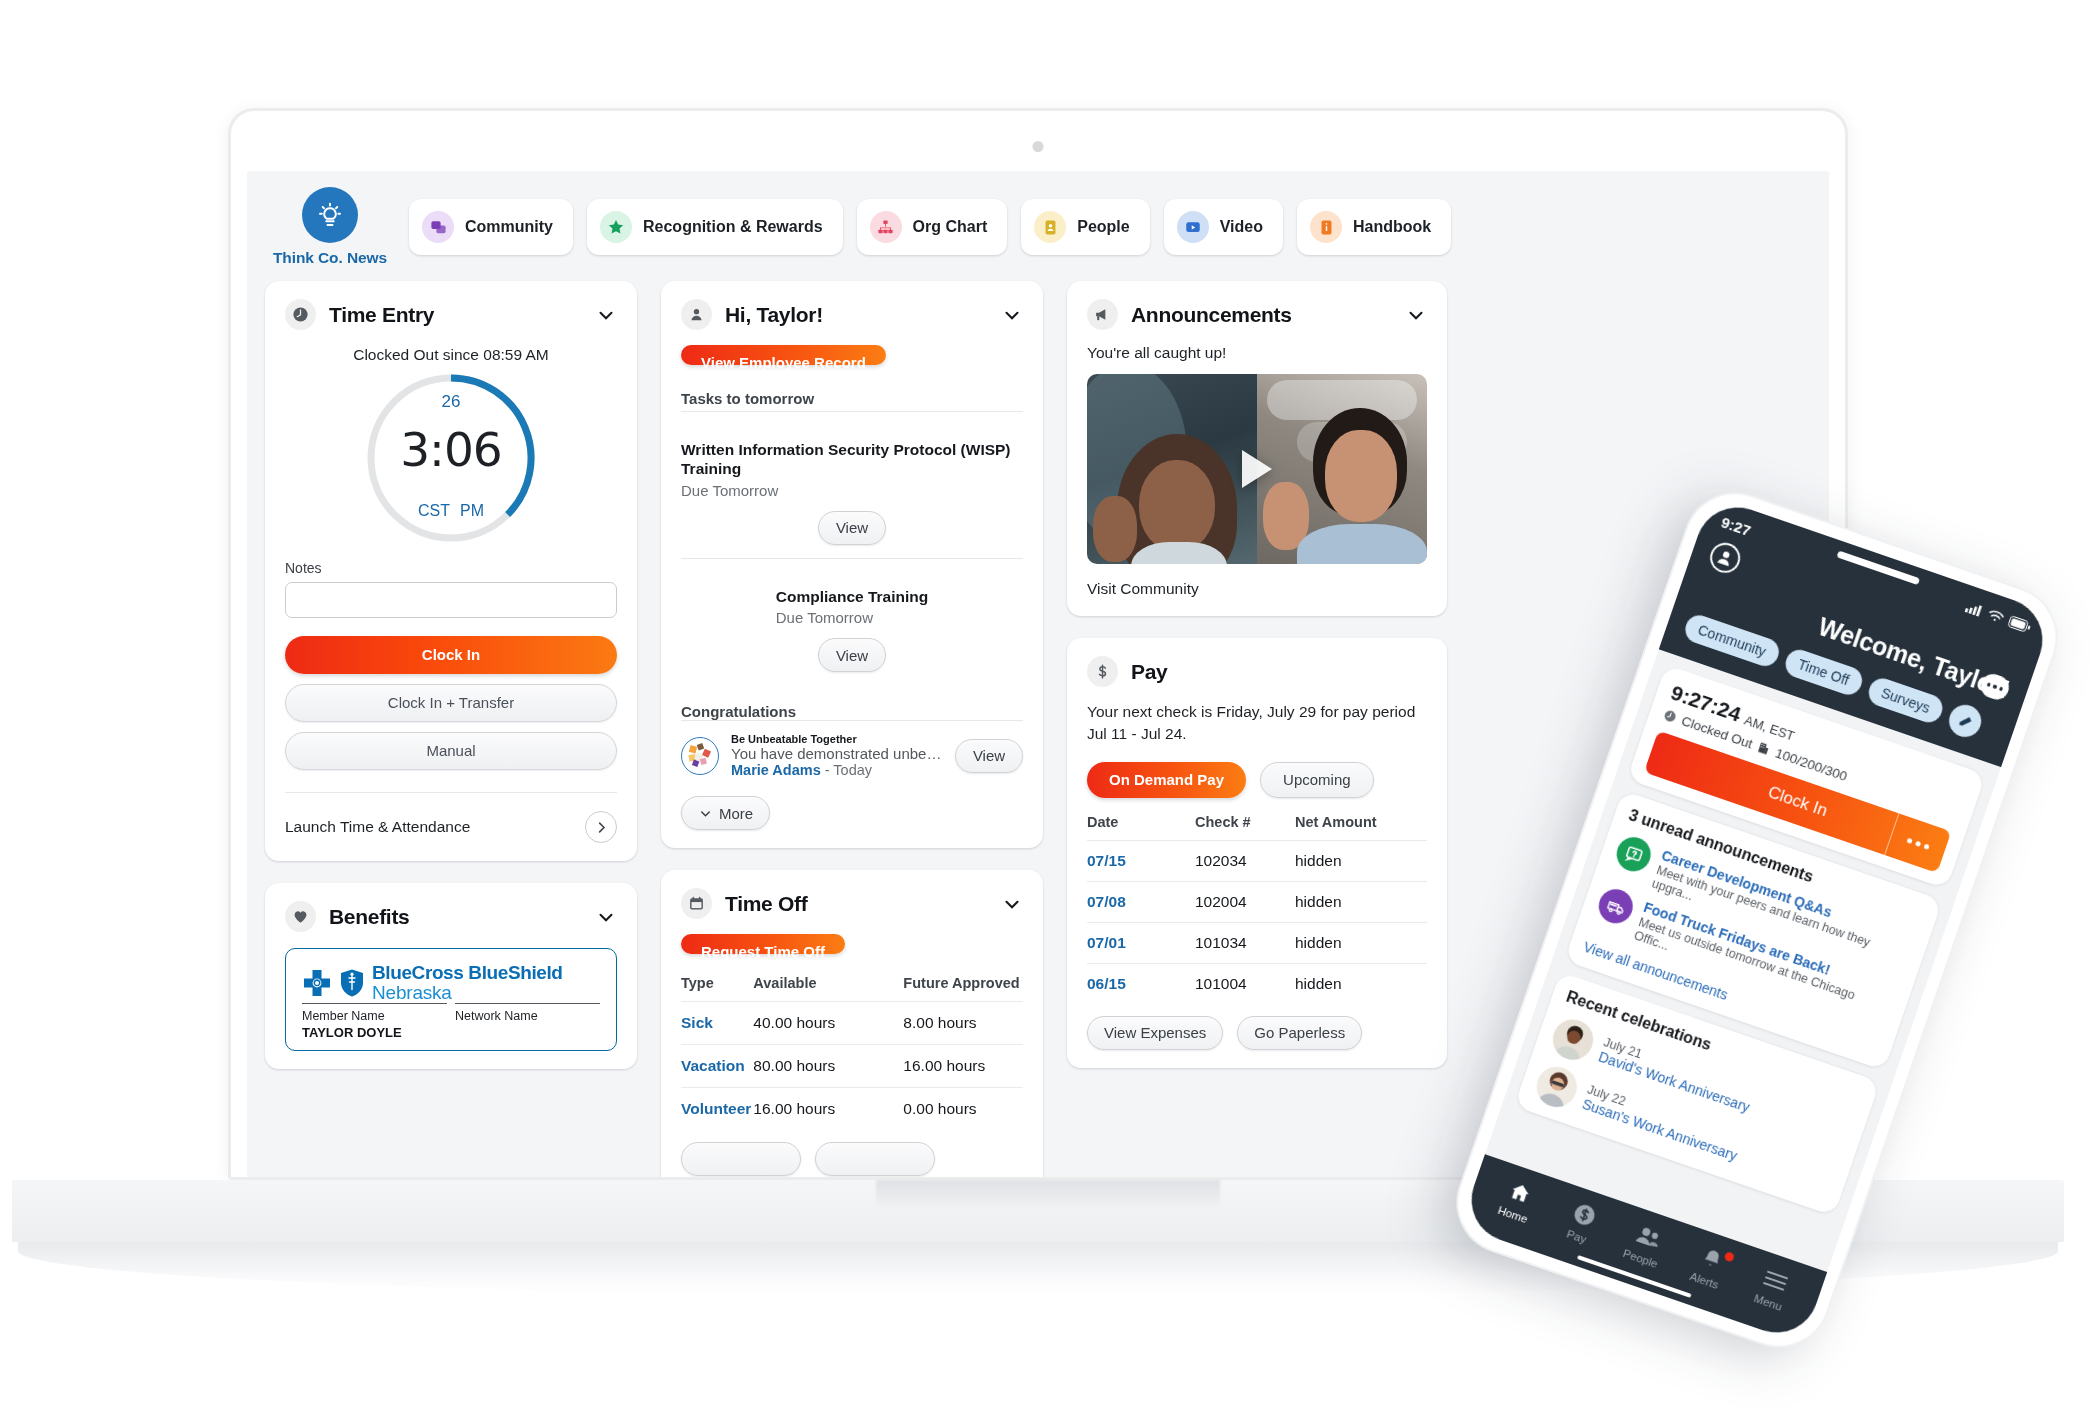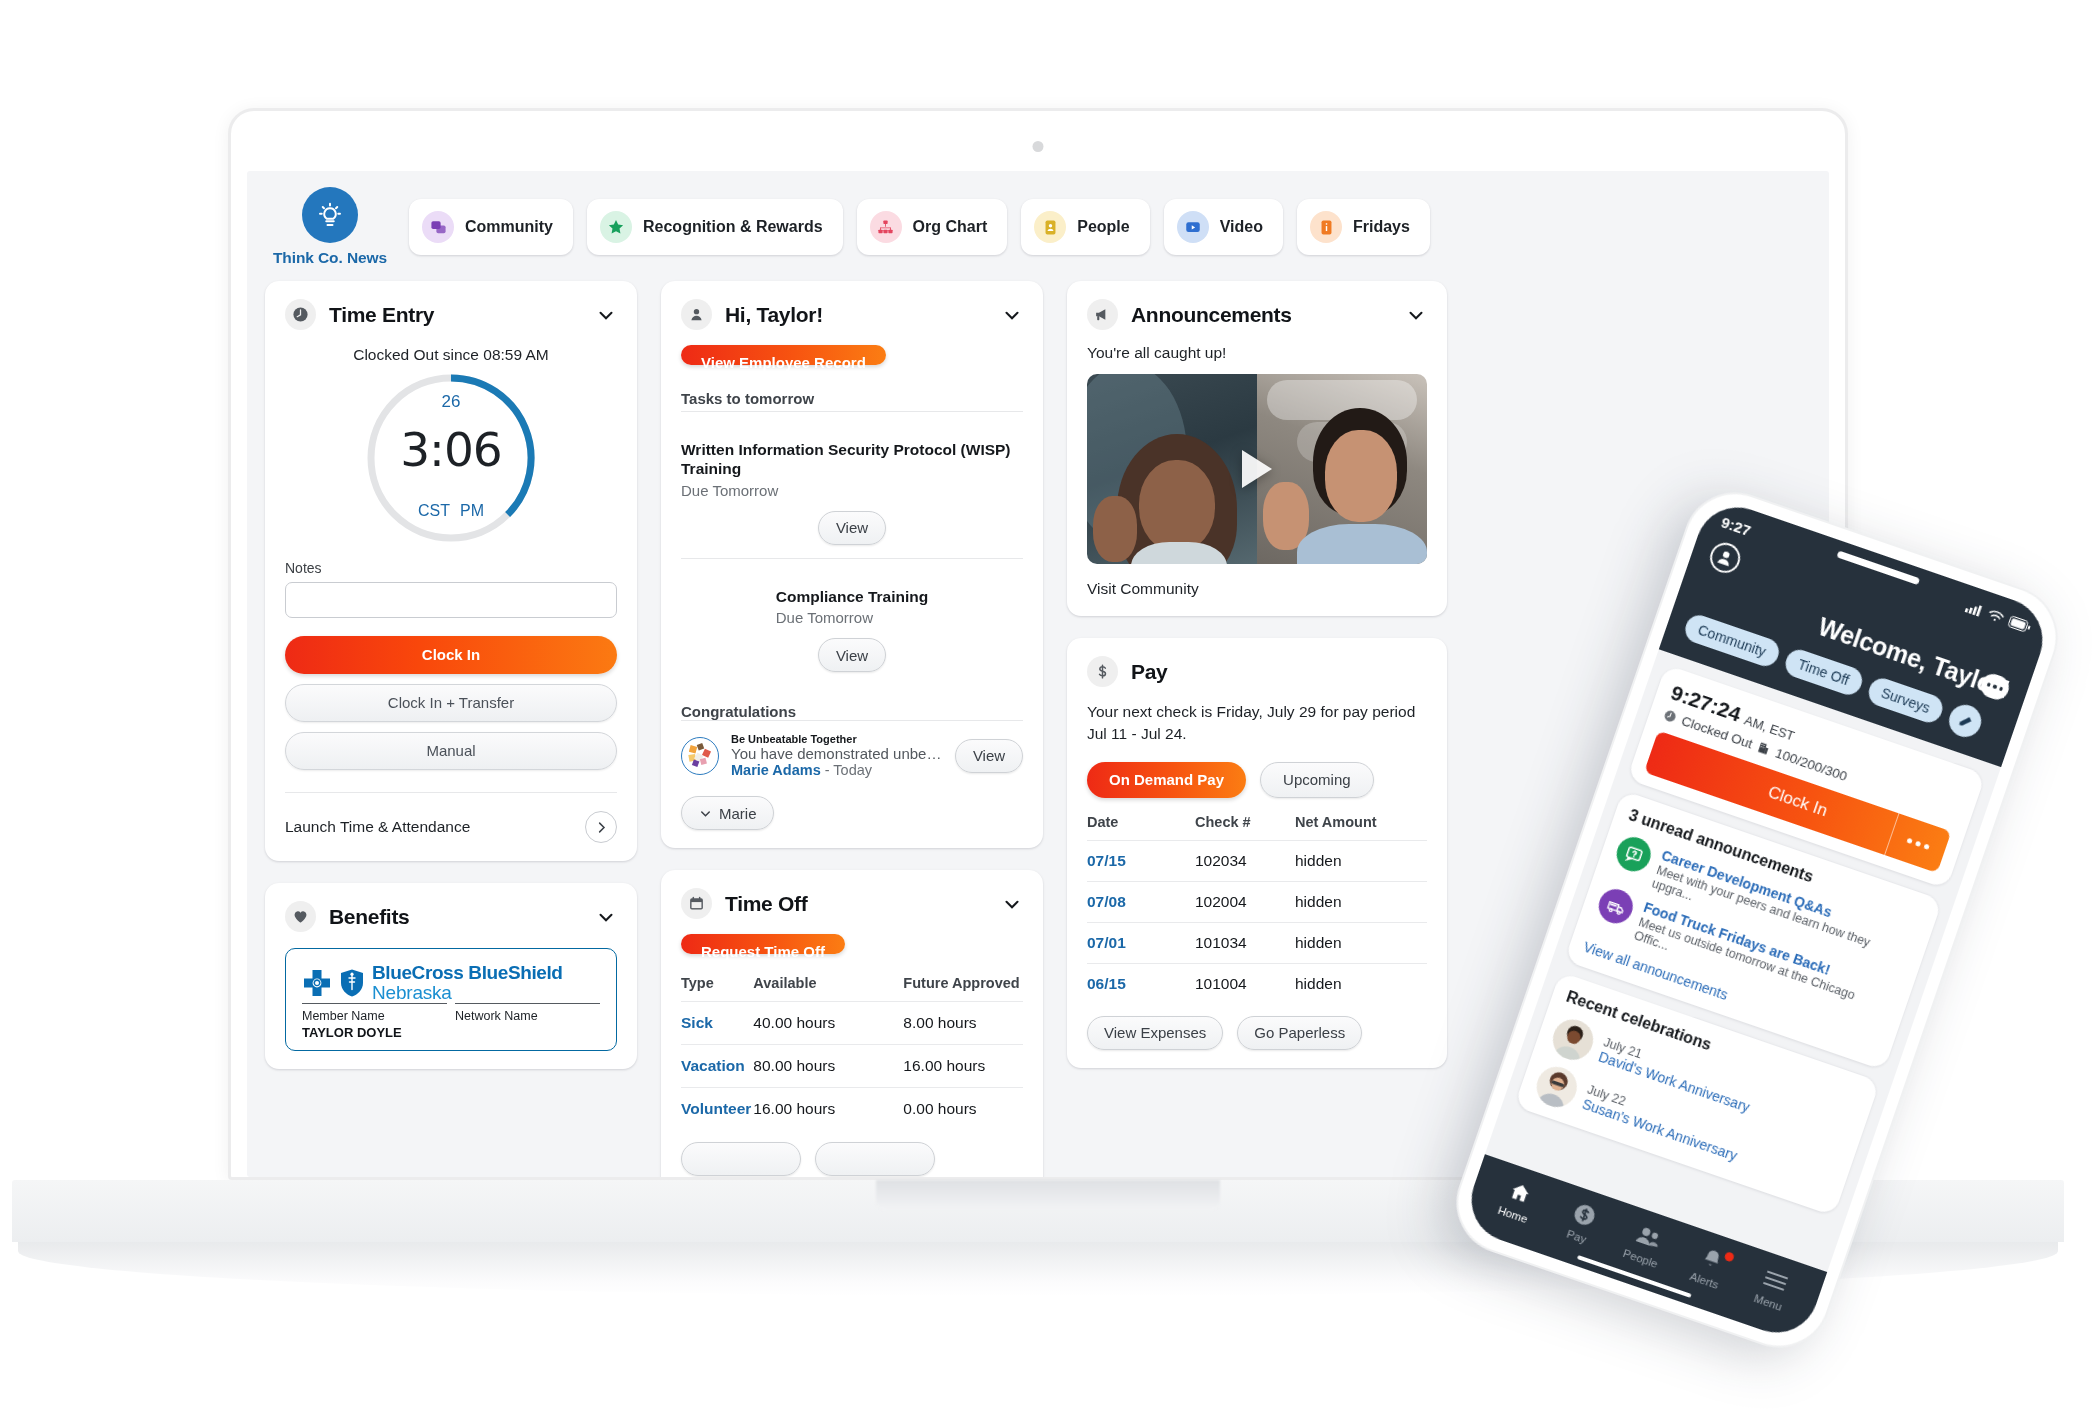--- a/index.html
+++ b/index.html
@@ -431,21 +431,21 @@
             <span class="lbl">Video</span>
           </div>
           <div class="navpill">
             <span class="ico" style="background:#fde2cc">
               <svg width="17" height="17" viewBox="0 0 24 24" fill="#f07a22">
                   <rect x="5" y="2" width="14" height="20" rx="2.5"></rect>
                   <rect x="11" y="6" width="2" height="2" fill="#fff"></rect>
                   <rect x="11" y="10" width="2" height="7" fill="#fff"></rect>
                 </svg>
             </span>
-            <span class="lbl">Fridays</span>
+            <span class="lbl">Handbook</span>
           </div>
         </div>
       </div>
 
       <div class="cols">
 
         <div class="col col1">
 
           <div class="card">
             <div class="cardhead">
@@ -600,21 +600,21 @@
                 <div class="c2">You have demonstrated unbeatable...</div>
                 <div class="c3"><b>Marie Adams</b> <span>- Today</span></div>
               </div>
               <button class="btn-view">View</button>
             </div>
 
             <button class="btn-more">
               <svg width="15" height="15" viewBox="0 0 24 24" fill="none" stroke="#3b4047" stroke-width="2.4" stroke-linecap="round">
                   <path d="M6 9.5l6 6 6-6"></path>
                 </svg>
-              <span>Marie</span>
+              <span>More</span>
             </button>
           </div>
 
           <div class="card">
             <div class="cardhead">
               <span class="hico">
                 <svg width="17" height="17" viewBox="0 0 24 24" fill="#555a60">
                     <rect x="3" y="4.5" width="18" height="16" rx="2.5"></rect>
                     <rect x="5" y="10" width="14" height="8.5" fill="#efefef"></rect>
                     <rect x="6.5" y="2.5" width="2" height="4" rx="1"></rect>

